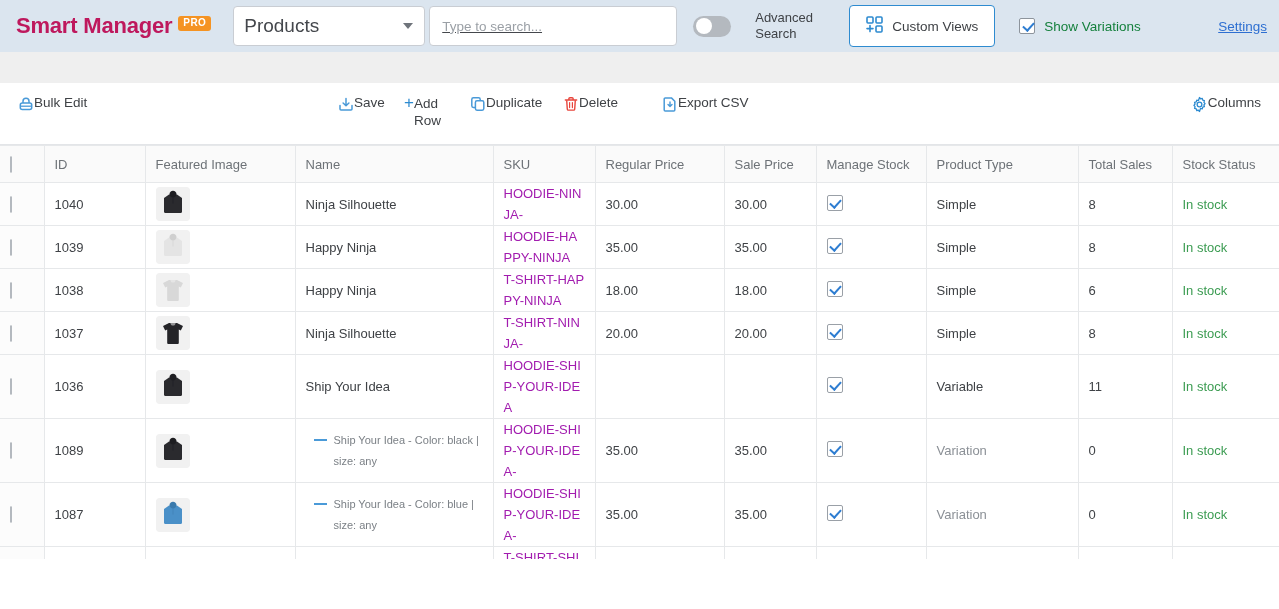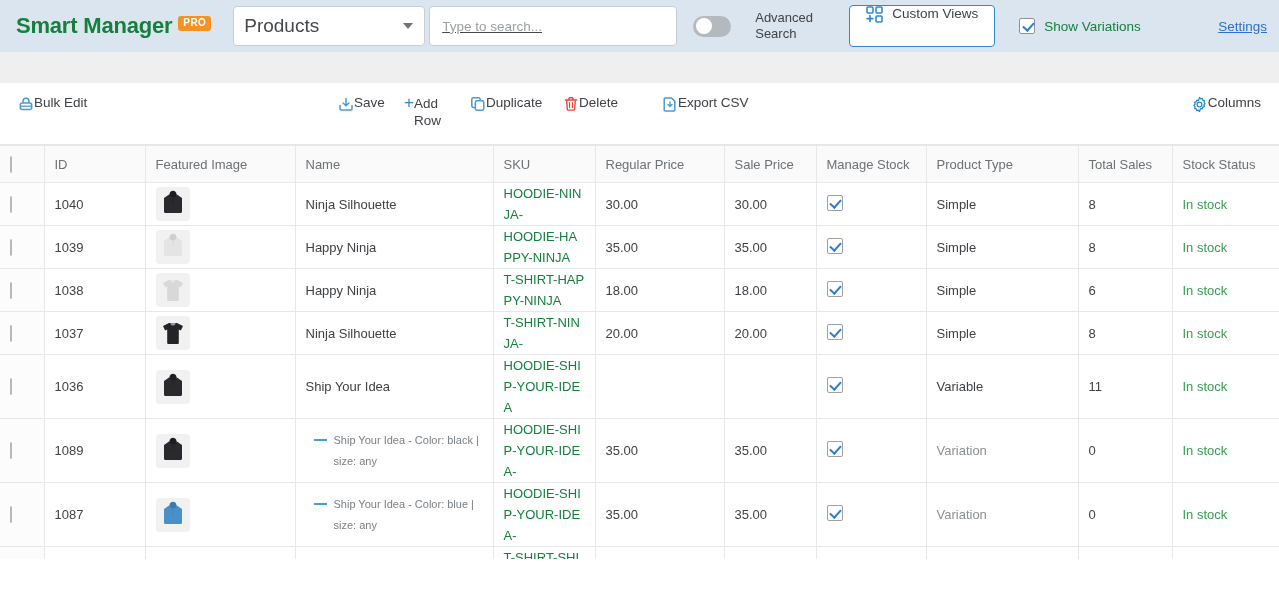--- a/index.html
+++ b/index.html
@@ -24,21 +24,21 @@
   .brand {
     display: flex;
     align-items: baseline;
     gap: 6px;
     margin-right: 22px;
     white-space: nowrap;
   }
   .brand-title {
     font-size: 22px;
     font-weight: bold;
-    color: #15803d;
+    color: #be185d;
     letter-spacing: -0.2px;
   }
   .pro-badge {
     background: #f59322;
     color: #ffffff;
     font-size: 10px;
     font-weight: bold;
     padding: 2px 5px 3px;
     border-radius: 3px;
     line-height: 1;
@@ -107,20 +107,21 @@
     line-height: 16px;
     width: 66px;
   }
 
   .cv-button {
     height: 42px;
     background: #ffffff;
     border: 1px solid #2e8bd0;
     border-radius: 4px;
     display: flex;
+    align-items: center;
     gap: 9px;
     padding: 0 16px;
     font-size: 13.5px;
     color: #3f4246;
     margin-right: 24px;
   }
 
   .cb-wrap { display: flex; align-items: center; gap: 9px; }
   .cbox {
     width: 16px; height: 16px;
@@ -255,21 +256,21 @@
   .thumb {
     width: 34px; height: 34px;
     border-radius: 4px;
     background: #f1f1f1;
     display: block;
   }
 
   .sku-text {
     font-size: 13px;
     line-height: 21px;
-    color: #15803d;
+    color: #a21caf;
     word-break: break-all;
   }
 
   .name-var {
     display: flex;
     align-items: flex-start;
     gap: 7px;
     padding-left: 8px;
   }
   .dash {

